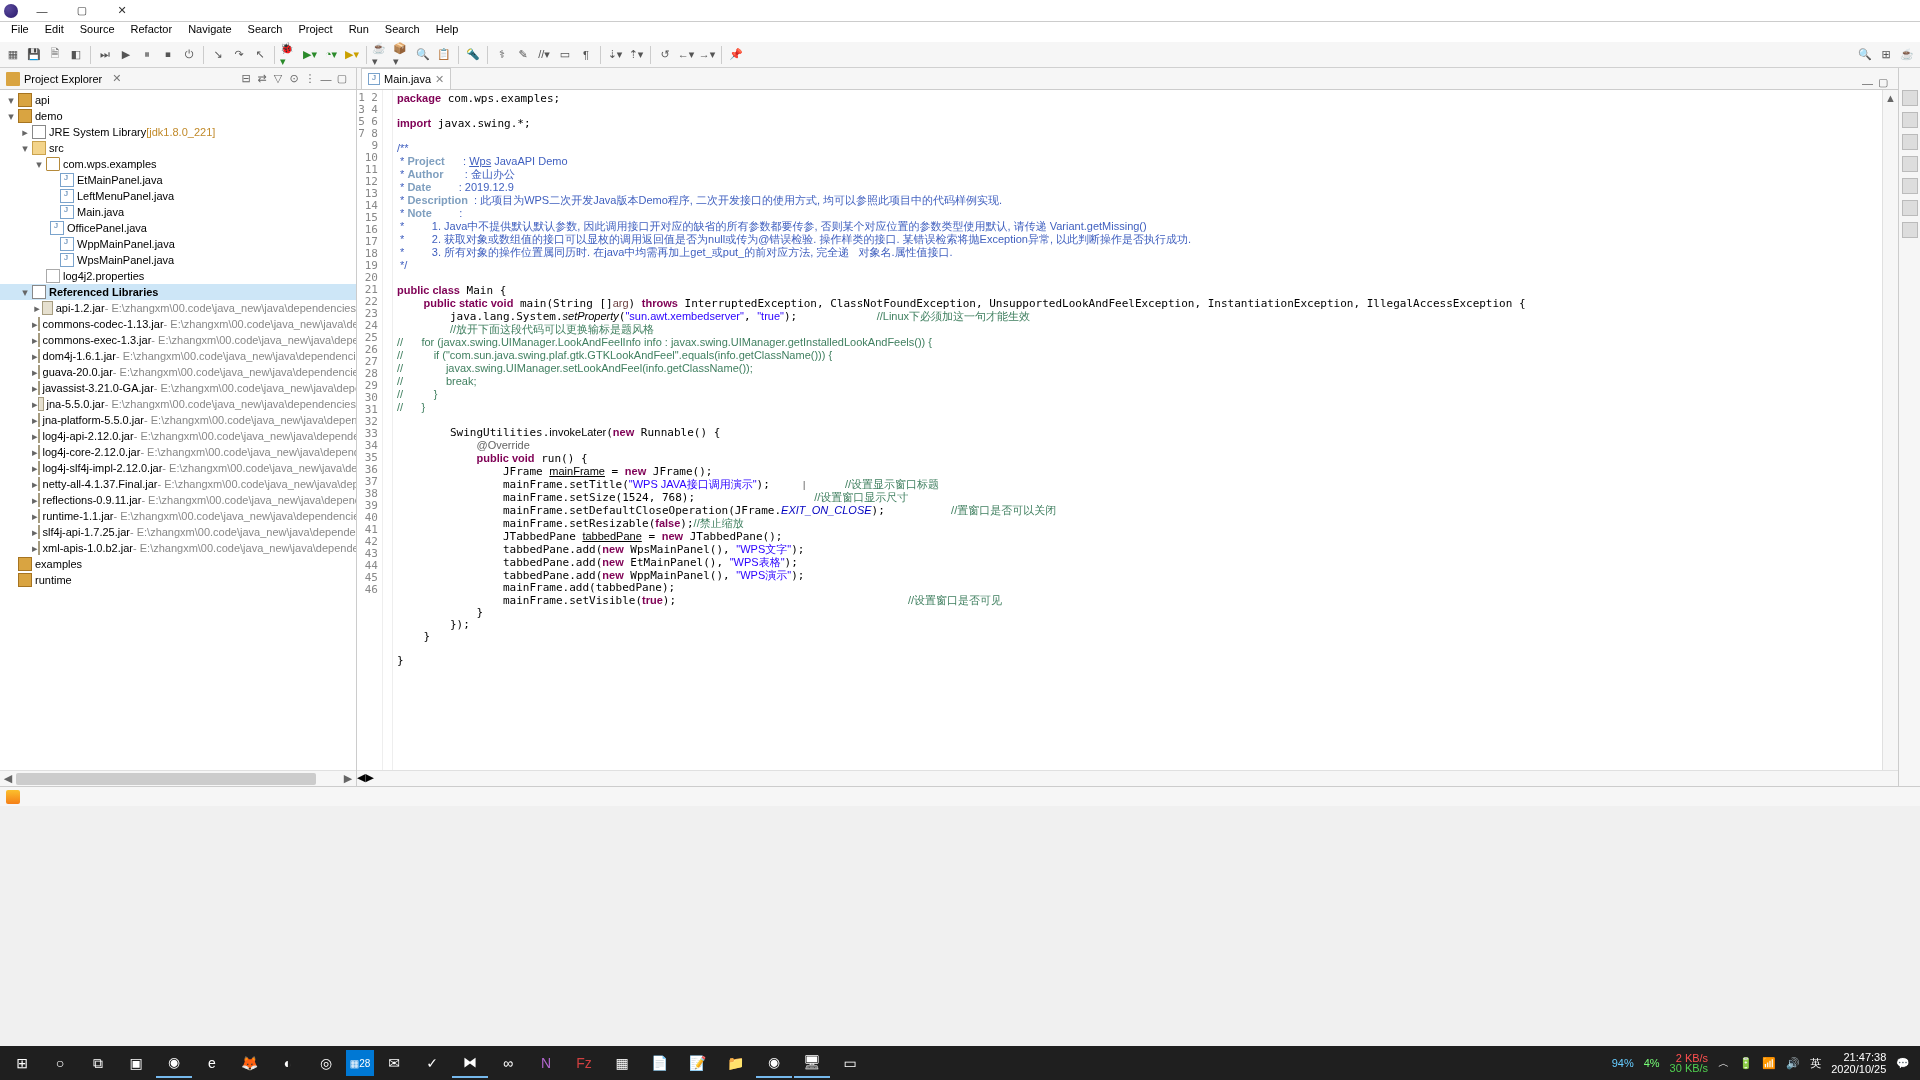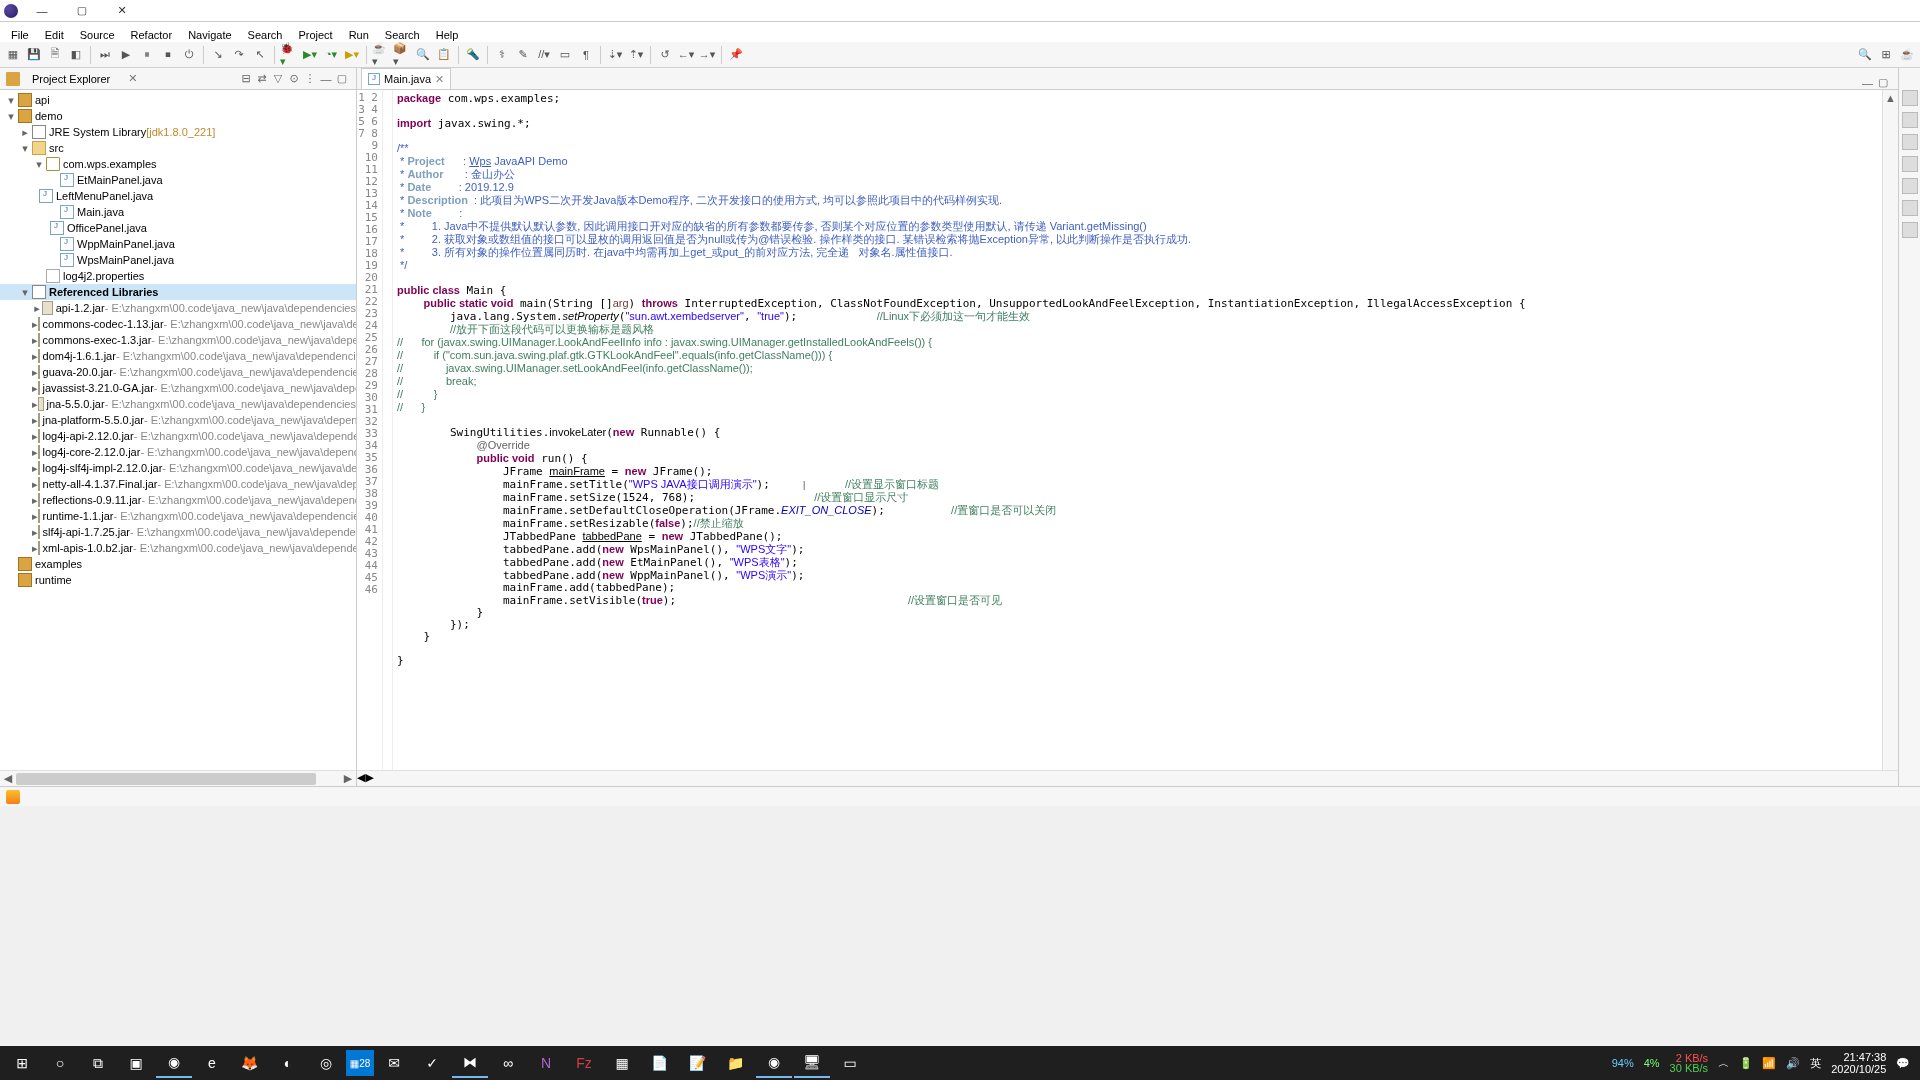--- a/index.html
+++ b/index.html
@@ -1,30 +1,30 @@
 <!DOCTYPE html>
 <html><head>
 <meta charset="utf-8">
 <style>
 * { margin: 0; padding: 0; box-sizing: border-box; font-family: "Segoe UI", Tahoma, sans-serif; font-size: 11px; }
 html, body { width: 1920px; height: 1080px; overflow: hidden; background: #f0f0f0; }
 .titlebar { height: 22px; background: #fff; display: flex; align-items: center; padding: 0 4px; border-bottom: 1px solid #ccc; }
 .titlebar .app-icon { width: 14px; height: 14px; background: radial-gradient(circle at 30% 30%, #5a4a9c, #2a1a6c); border-radius: 50%; margin-right: 4px; }
 .titlebar .title-text { flex: 1; color: #000; }
 .titlebar .winbtn { width: 40px; height: 20px; display: flex; align-items: center; justify-content: center; color: #333; }
-.menubar { height: 20px; background: #fff; display: flex; align-items: flex-end; padding: 0 4px; gap: 2px; }
+.menubar { height: 20px; background: #fff; display: flex; align-items: flex-start; padding: 0 4px; gap: 2px; }
 .menubar .m { padding: 1px 7px; }
 .toolbar { height: 26px; background: #f6f6f6; border-bottom: 1px solid #d0d0d0; display: flex; align-items: center; padding: 0 4px; gap: 3px; }
 .toolbar .tb { width: 18px; height: 18px; display: flex; align-items: center; justify-content: center; color: #555; border-radius: 2px; }
 .toolbar .sep { width: 1px; height: 18px; background: #ccc; margin: 0 2px; }
 .toolbar .spacer { flex: 1; }
 .workarea { display: flex; height: 718px; background: #fff; }
 .explorer { width: 357px; border-right: 1px solid #ccc; display: flex; flex-direction: column; background: #fff; }
 .view-tab { height: 22px; border-bottom: 1px solid #ccc; display: flex; align-items: center; padding: 0 6px; background: #f6f6f6; }
-.view-tab .vtitle { display: flex; align-items: center; gap: 12px; }
+.view-tab .vtitle { display: flex; align-items: center; gap: 4px; }
 .view-tab .vtitle .vicon { width: 14px; height: 14px; background: #d9a441; border-radius: 1px; }
 .view-tab .close-x { margin-left: 6px; color: #777; }
 .view-tab .vspacer { flex: 1; }
 .view-tab .vbtn { width: 16px; height: 16px; color: #666; display: flex; align-items: center; justify-content: center; }
 .tree { flex: 1; overflow: auto; padding: 2px 0; }
 .tree-row { display: flex; align-items: center; height: 16px; white-space: nowrap; overflow: hidden; }
 .tree-row .tw { width: 14px; text-align: center; color: #666; }
 .tree-row .ic { width: 14px; height: 14px; margin-right: 3px; display: inline-block; }
 .tree-row .lbl { color: #000; }
 .tree-row .hint { color: #888; }
@@ -190,21 +190,21 @@
         <div class="tree-row" style="padding-left: 32px;">
           <span class="tw">▾</span>
           <span class="ic ic-pkg"></span>
           <span class="lbl">com.wps.examples</span>
         </div>
         <div class="tree-row" style="padding-left: 46px;">
           <span class="tw"></span>
           <span class="ic ic-java"></span>
           <span class="lbl">EtMainPanel.java</span>
         </div>
-        <div class="tree-row" style="padding-left: 25px;">
+        <div class="tree-row" style="padding-left: 46px;">
           <span class="tw"></span>
           <span class="ic ic-java"></span>
           <span class="lbl">LeftMenuPanel.java</span>
         </div>
         <div class="tree-row" style="padding-left: 46px;">
           <span class="tw"></span>
           <span class="ic ic-java"></span>
           <span class="lbl">Main.java</span>
         </div>
         <div class="tree-row" style="padding-left: 36px;">

